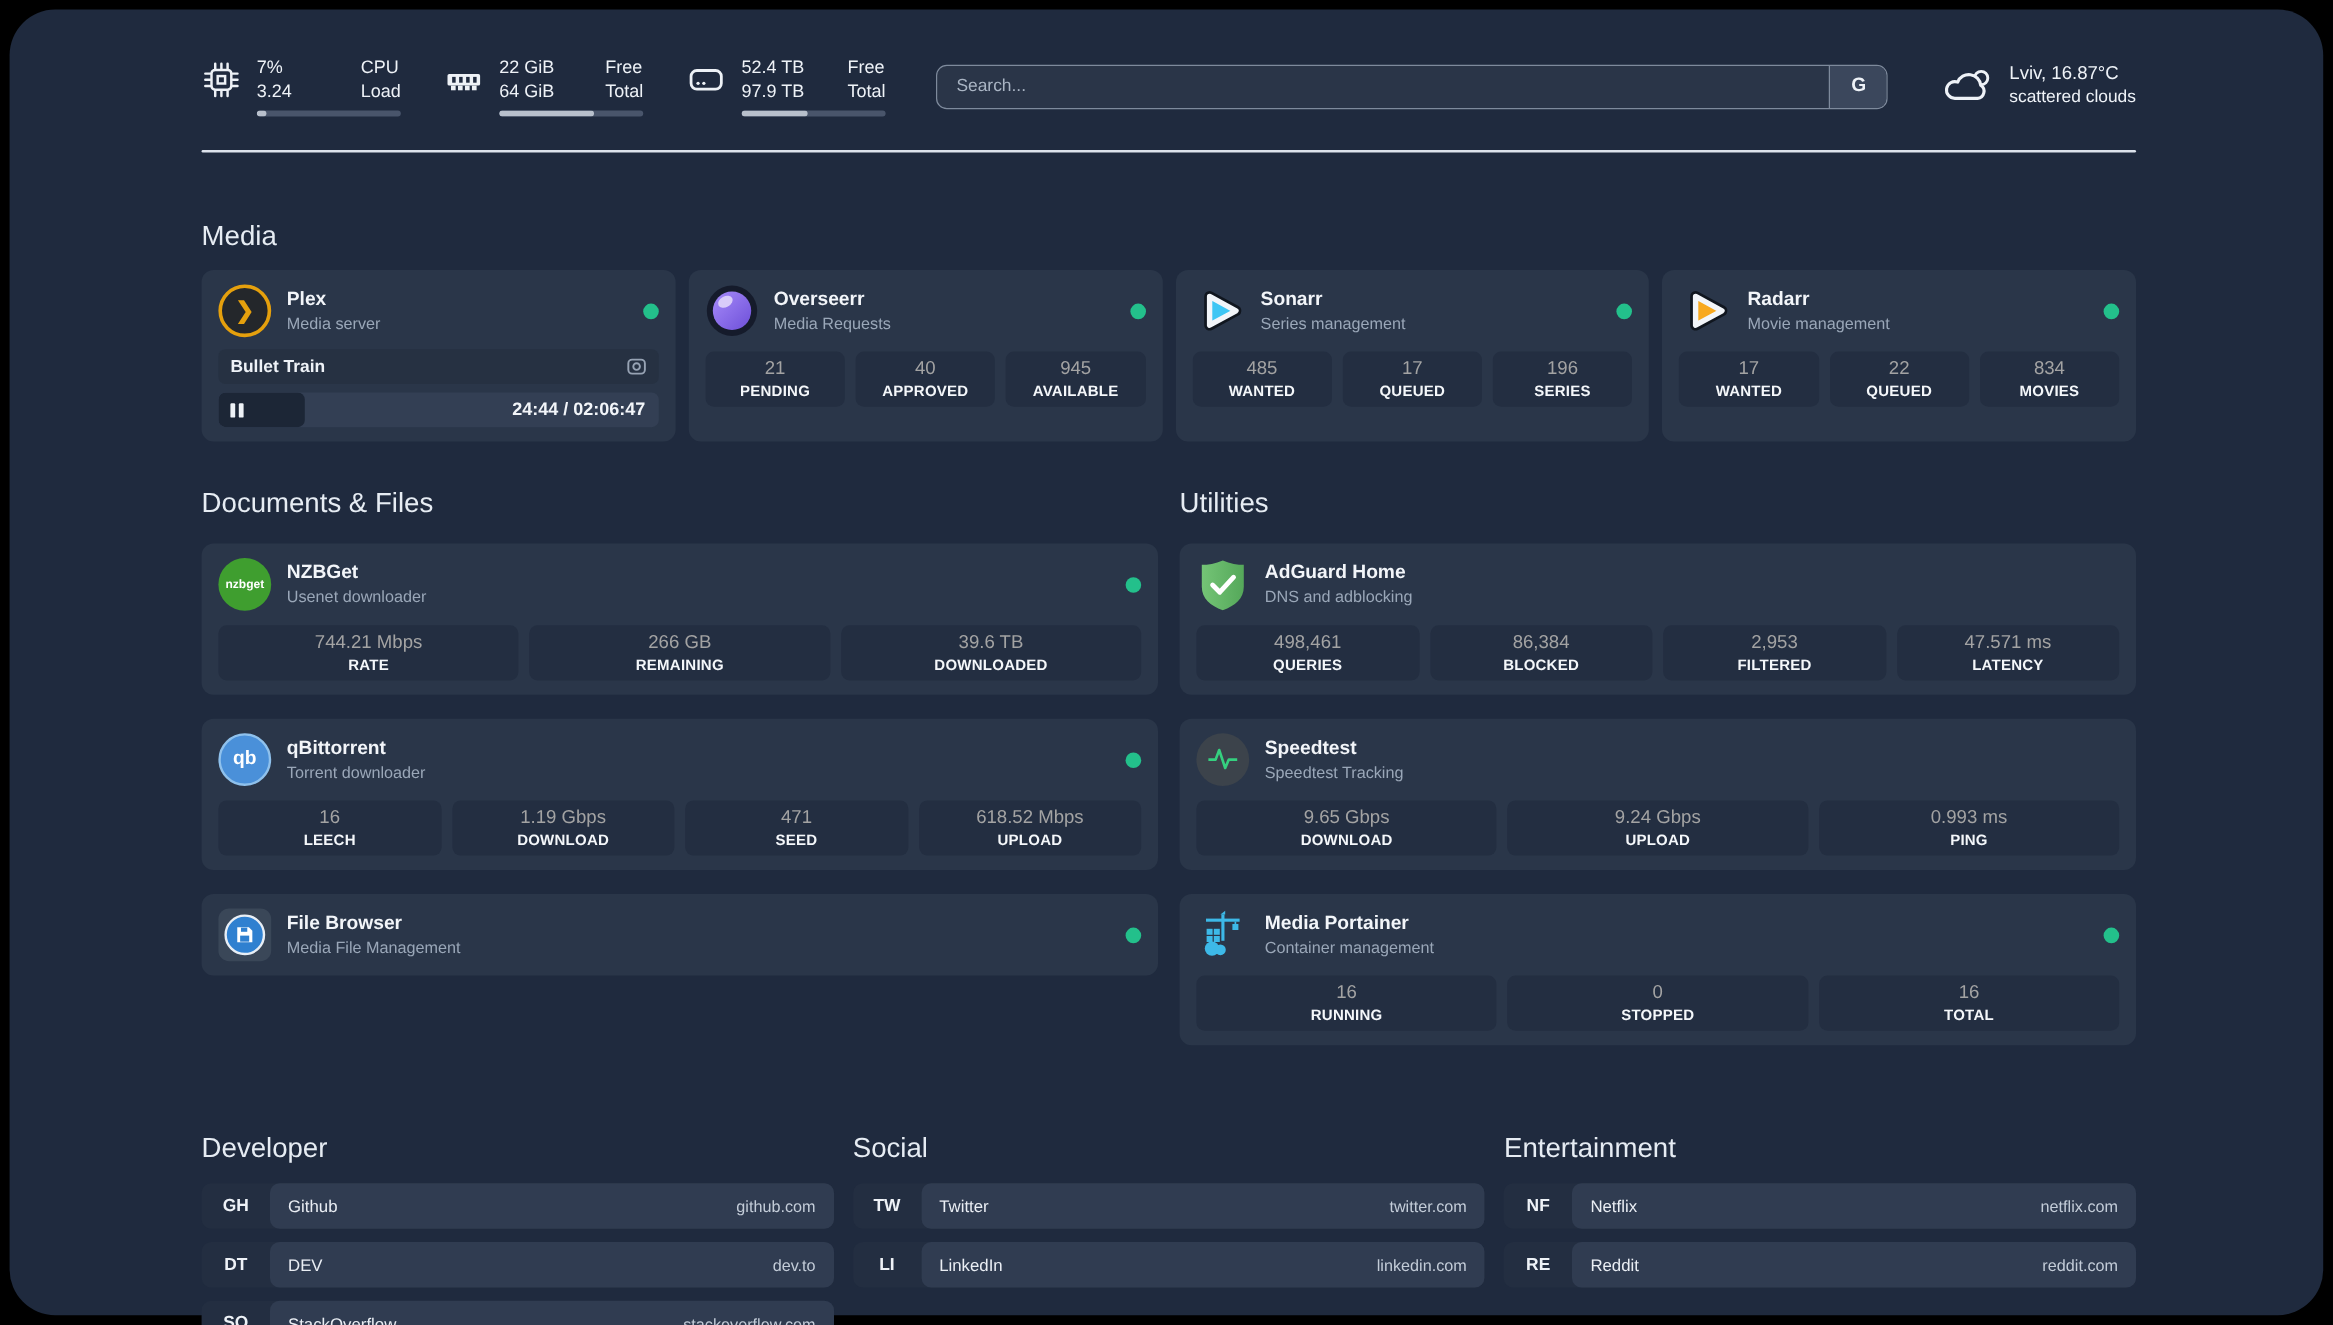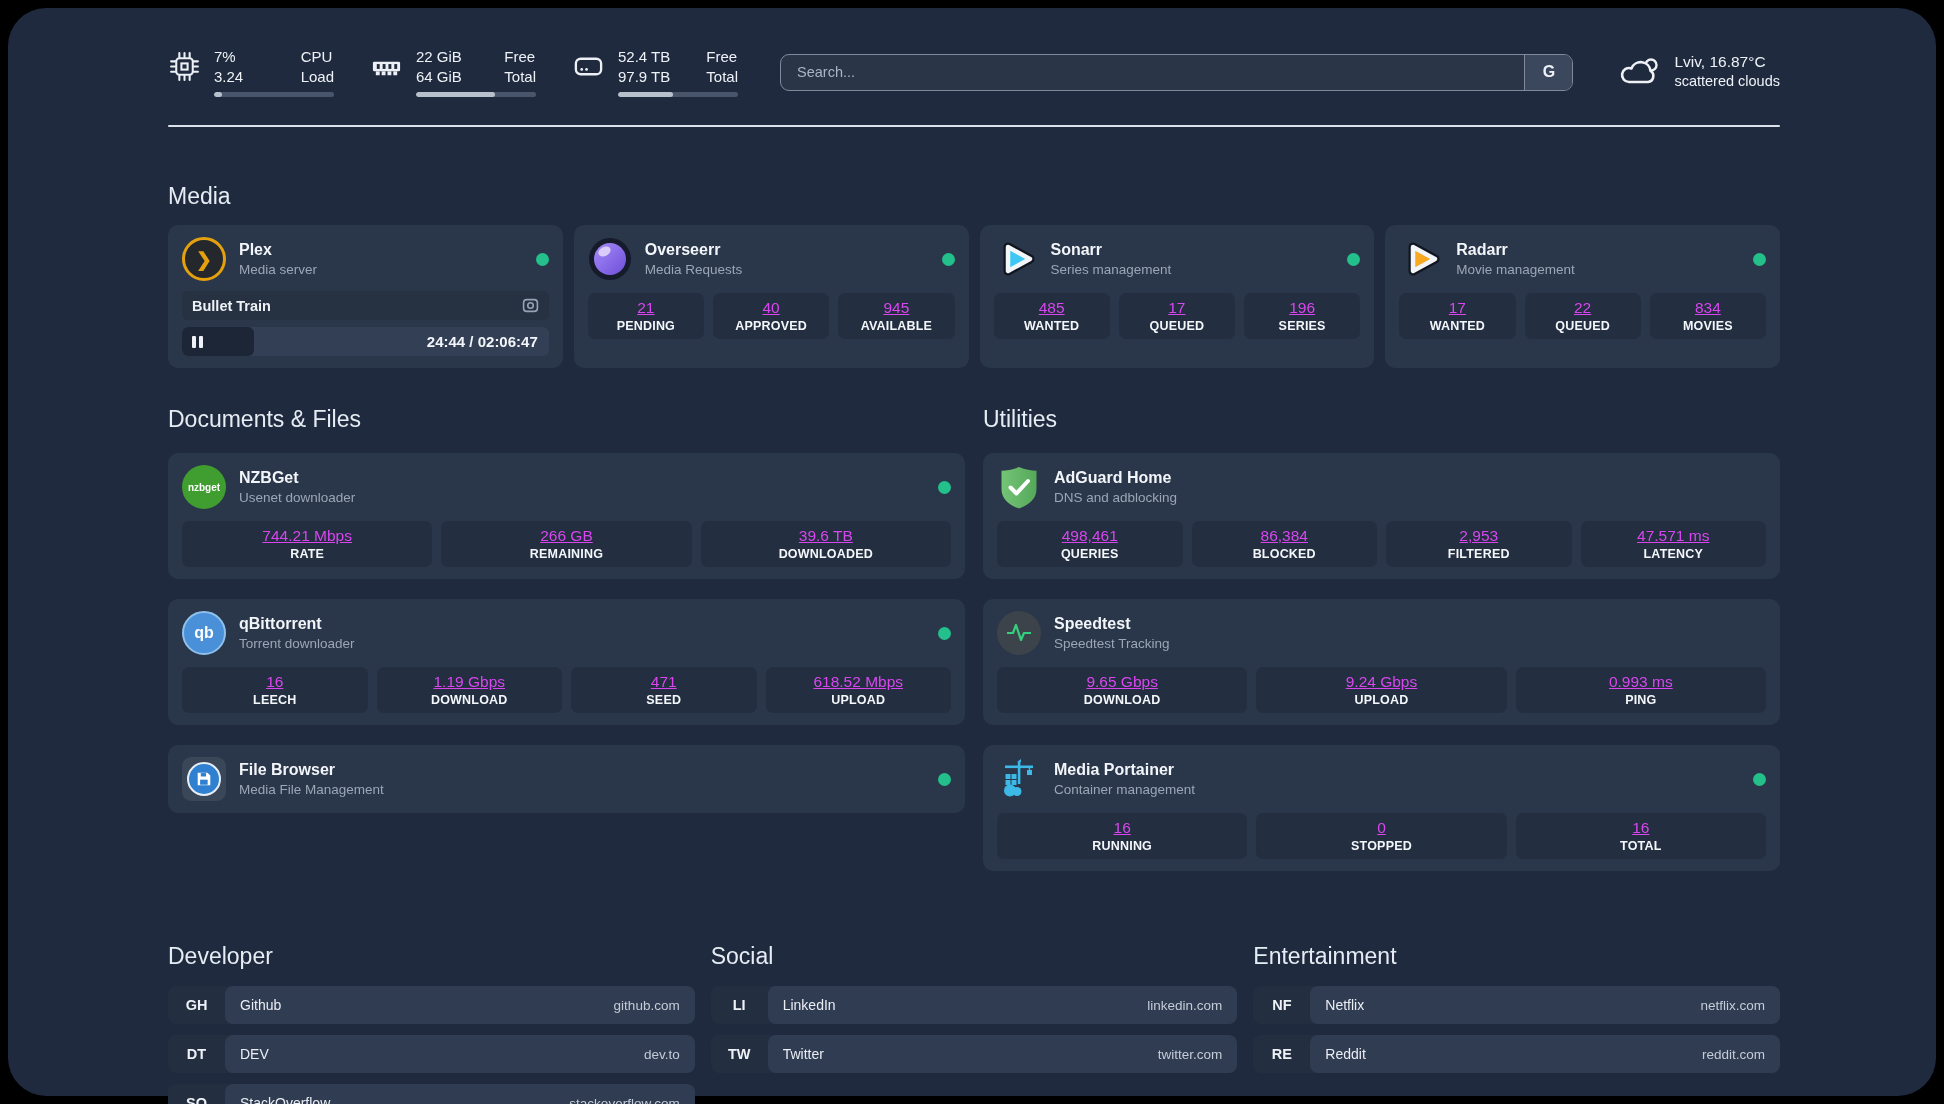--- a/index.html
+++ b/index.html
@@ -50,21 +50,21 @@
   .card { background:#2a3649; border-radius:10px; padding:12px 14px; cursor:pointer; }
   .card-head { display:flex; align-items:center; gap:13px; }
   .titles { display:flex; flex-direction:column; gap:3px; }
   .app-name { font-size:16px; font-weight:600; color:#f2f5f9; }
   .app-sub { font-size:13.5px; color:#9aa7b8; }
   .dot { width:13px; height:13px; border-radius:50%; background:#23c08b; margin-left:auto; }
 
   .stats { display:flex; gap:9px; margin-top:12px; }
   .stat { flex:1; background:#232e41; border-radius:7px; padding:6px 4px;
           display:flex; flex-direction:column; align-items:center; gap:2px; }
-  .stat-value { font-size:15.5px; color:#d946ef;text-decoration:underline; }
+  .stat-value { font-size:15.5px; color:#a3a3a3; }
   .stat-label { font-size:12.5px; font-weight:700; color:#f4f7fa; letter-spacing:.2px; }
 
   
   .np-row { margin-top:10px; height:29px; background:#263142; border-radius:6px;
             display:flex; align-items:center; padding:0 10px; }
   .np-title { color:#eef2f7; font-size:14.5px; font-weight:600; }
   .np-cam { margin-left:auto; display:flex; }
   .progress-row { margin-top:7px; height:29px; background:#333f54; border-radius:6px;
                   position:relative; overflow:hidden; display:flex; align-items:center; }
   .progress-played { position:absolute; left:0; top:0; height:100%; background:#1c2636;
@@ -561,31 +561,31 @@
             <span class="link-url">stackoverflow.com</span>
           </span>
         </div>
       </div>
     </div>
 
     <div>
       <div class="section-title">Social</div>
       <div class="links">
         <div class="link-row">
+          <span class="link-abbr">TW</span>
+          <span class="link-pill">
+            <span class="link-name">Twitter</span>
+            <span class="link-url">twitter.com</span>
+          </span>
+        </div>
+        <div class="link-row">
           <span class="link-abbr">LI</span>
           <span class="link-pill">
             <span class="link-name">LinkedIn</span>
             <span class="link-url">linkedin.com</span>
-          </span>
-        </div>
-        <div class="link-row">
-          <span class="link-abbr">TW</span>
-          <span class="link-pill">
-            <span class="link-name">Twitter</span>
-            <span class="link-url">twitter.com</span>
           </span>
         </div>
       </div>
     </div>
 
     <div>
       <div class="section-title">Entertainment</div>
       <div class="links">
         <div class="link-row">
           <span class="link-abbr">NF</span>

